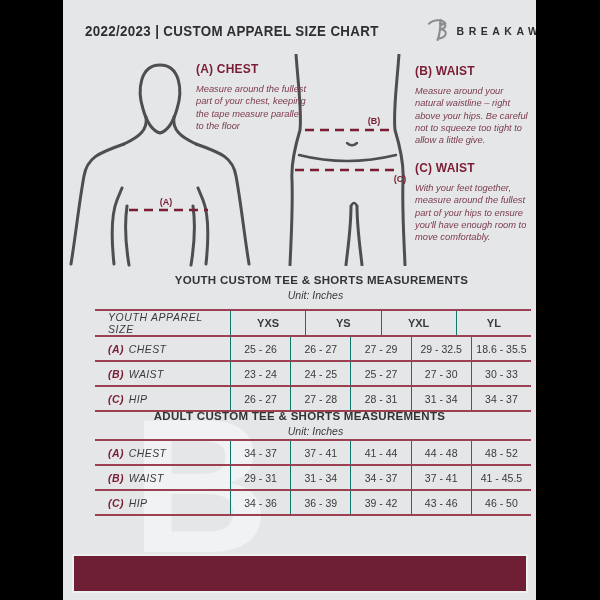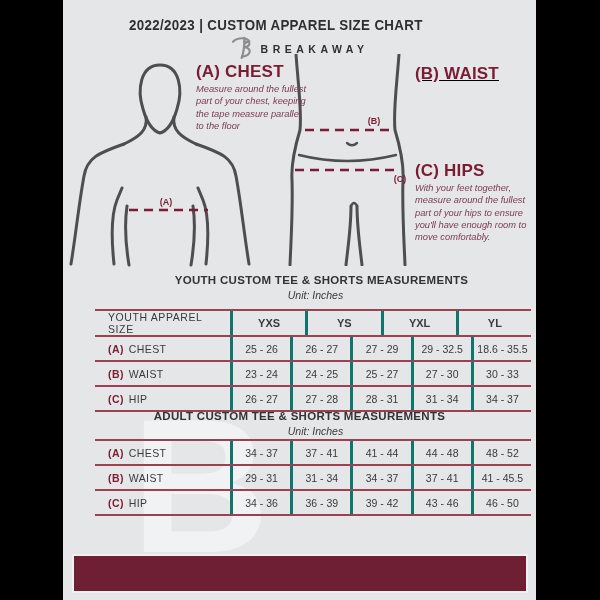--- a/index.html
+++ b/index.html
@@ -9,39 +9,38 @@
   }
   .page {
     position:absolute; left:63px; top:0; width:473px; height:600px;
     background:#e5e6e8; overflow:hidden;
   }
   
   .header {
     position:absolute; top:16px; left:0; right:0; height:30px;
     display:flex; align-items:center; justify-content:space-between;
     padding:0 22px;
-    flex-direction:column;
   }
   .doc-title {
     font-weight:bold; font-size:15.5px; color:#2f2f31; white-space:nowrap;
     letter-spacing:.4px; transform:scaleX(.86); transform-origin:left center;
   }
   .brand-wrap { display:flex; align-items:center; gap:7px; }
   .brand-text {
     font-weight:bold; font-size:10.5px; letter-spacing:4.5px; color:#2f2f31;
   }
   
   .mblock { position:absolute; z-index:2; }
-  .mhead { color:#7a1c33; font-weight:bold; font-size:17px; letter-spacing:.2px; }
+  .mhead { color:#7a1c33; font-weight:bold; font-size:12px; letter-spacing:.2px; }
   .mdesc {
     color:#7c3b4e; font-style:italic; font-size:9.3px; line-height:1.32;
-    margin-top:1px;
+    margin-top:7px;
   }
   .blk-chest { left:133px; top:62px;  width:112px; }
-  .blk-waist { left:352px; top:64px;  width:114px;text-decoration:underline; }
+  .blk-waist { left:352px; top:64px;  width:114px; }
   .blk-hips  { left:352px; top:161px; width:120px; }
   
   .fig { position:absolute; z-index:1; }
   .fig-torso { left:4px;   top:57px; }
   .fig-lower { left:222px; top:54px; }
   .dash-label {
     position:absolute; z-index:2; width:36px; text-align:center;
     font-size:9px; font-weight:bold; color:#7a1c33;
   }
   .lbl-a { left:85px;  top:197px; }
@@ -61,25 +60,25 @@
   
   .size-table {
     position:absolute; left:32px; width:436px; z-index:2;
     border-bottom:2px solid #9c4054;
   }
   .youth-table { top:309px; } .adult-table { top:439px; }
   .trow { display:flex; border-top:2px solid #9c4054; height:23px; }
   .trow.head { height:24px; }
   .tc {
     flex:1; display:flex; align-items:center; justify-content:center;
-    border-left:3px solid #0f766e; font-size:10.5px; color:#3a3a3c;
+    border-left:1px solid #0f766e; font-size:10.5px; color:#3a3a3c;
   }
   .tc.lab {
     flex:0 0 135px; border-left:none; justify-content:flex-start;
-    padding-left:13px; box-sizing:border-box; letter-spacing:.4px;
+    padding-left:13px; box-sizing:border-box; letter-spacing:.4px;font-style:italic;
   }
   .trow.head .tc { font-weight:bold; font-size:11px; }
   .trow.head .tc.lab { font-weight:normal; font-size:10.5px; letter-spacing:.6px; }
   .pfx { color:#7a1c33; font-weight:bold; margin-right:5px; }
   
   .watermark {
     position:absolute; left:68px; top:398px; z-index:0;
     font-size:192px; line-height:.92; font-weight:bold;
     color:rgba(252,252,253,.55); user-select:none;
   }
@@ -140,23 +139,24 @@
   </svg>
   <span class="dash-label lbl-b">(B)</span>
   <span class="dash-label lbl-c">(C)</span>
 
   <div class="mblock blk-chest">
     <div class="mhead">(A) CHEST</div>
     <div class="mdesc">Measure around the fullest part of your chest, keeping the tape measure parallel to the floor</div>
   </div>
   <div class="mblock blk-waist">
     <div class="mhead">(B) WAIST</div>
+    <div class="mdesc">Measure around your natural waistline – right above your hips. Be careful not to squeeze too tight to allow a little give.</div>
   </div>
   <div class="mblock blk-hips">
-    <div class="mhead">(C) HIPS</div>
+    <div class="mhead">(C) WAIST</div>
     <div class="mdesc">With your feet together, measure around the fullest part of your hips to ensure you'll have enough room to move comfortably.</div>
   </div>
 
   <div class="sec-title youth-title">YOUTH CUSTOM TEE &amp; SHORTS MEASUREMENTS</div>
   <div class="sec-unit youth-unit">Unit: Inches</div>
 
   <div class="size-table youth-table">
     <div class="trow head">
       <div class="tc lab">YOUTH APPAREL SIZE</div>
       <div class="tc">YXS</div>

